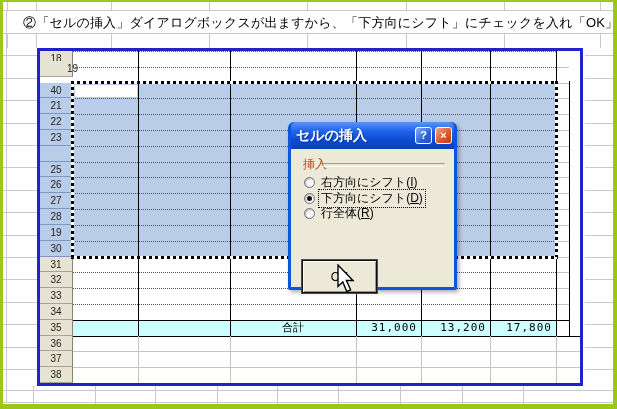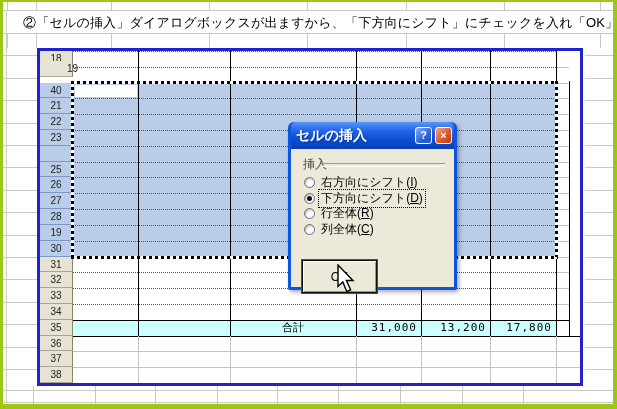--- a/index.html
+++ b/index.html
@@ -43,21 +43,21 @@
   #titlebar { height:27px; display:flex; align-items:center; border-radius:5px 5px 0 0;
               background:linear-gradient(180deg,#5A97F5 0%,#2568EC 30%,#0C4CD2 65%,#0A40B4 100%); }
   #dlg-title { flex:1; color:#fff; font-weight:bold; font-size:14px; padding-left:5px;
                text-shadow:1px 1px 1px #073a9b; white-space:nowrap; }
   .tbtn { width:17px; height:17px; box-sizing:border-box; border:1px solid #fff; border-radius:3px;
           color:#fff; font-weight:bold; font-size:11px; line-height:14px; text-align:center;
           cursor:default; flex:0 0 auto; }
   #help-btn  { background:linear-gradient(135deg,#86AEF4 0%,#2B62D9 60%,#1E4FC4 100%); margin-right:3px; }
   #close-btn { background:linear-gradient(135deg,#F4A488 0%,#E2572B 55%,#BE3A10 100%); margin-right:2px; }
   #dbody { position:absolute; left:3px; right:3px; top:27px; bottom:3px; background:var(--face,#ECE9D8); }
-  #group-label { position:absolute; left:12px; top:7px; font-size:12px; color:#404040; }
+  #group-label { position:absolute; left:12px; top:7px; font-size:12px; color:#c2410c; }
   #etch { position:absolute; left:30px; right:9px; top:14px; height:2px;
           border-top:1px solid #9E9A87; border-bottom:1px solid #fff; }
   #options { position:absolute; left:13px; top:26px; right:6px; }
   .opt { display:flex; align-items:center; height:15.5px; }
   .radio { width:11px; height:11px; box-sizing:border-box; border-radius:50%; background:#fff;
            border:1px solid #6E6E6E; box-shadow:inset 1px 1px 2px rgba(0,0,0,0.3); margin-right:4px; flex:0 0 auto; }
   .radio.on::after { content:""; display:block; width:5px; height:5px; margin:2px; border-radius:50%; background:#101010; }
   .optlabel { font-size:12px; padding:0 2px; white-space:nowrap; }
   .optlabel.focus { outline:1px dotted #000; }
   .btn { position:absolute; top:111px; height:33px; box-sizing:border-box; font-size:12px;
@@ -242,24 +242,20 @@
             <span class="optlabel">右方向にシフト(<u>I</u>)</span>
           </div>
           <div class="opt">
             <span class="radio on"></span>
             <span class="optlabel focus">下方向にシフト(<u>D</u>)</span>
           </div>
           <div class="opt">
             <span class="radio"></span>
             <span class="optlabel">行全体(<u>R</u>)</span>
           </div>
-          <div class="opt">
-            <span class="radio"></span>
-            <span class="optlabel">列全体(<u>C</u>)</span>
-          </div>
         </div>
       <button id="ok-btn" class="btn">OK</button>
     </div>
   </div>
 
   <svg id="cursor" width="22" height="32" viewBox="0 0 22 32">
     <polygon points="1,1 1,22.5 5.8,18 9.8,27.5 13.6,25.8 9.4,16.5 16,16.5" fill="#fff" stroke="#000" stroke-width="1.4"></polygon>
   </svg>
 
   <div class="edge" style="left:0;top:0;width:3px;height:409px;"></div>

